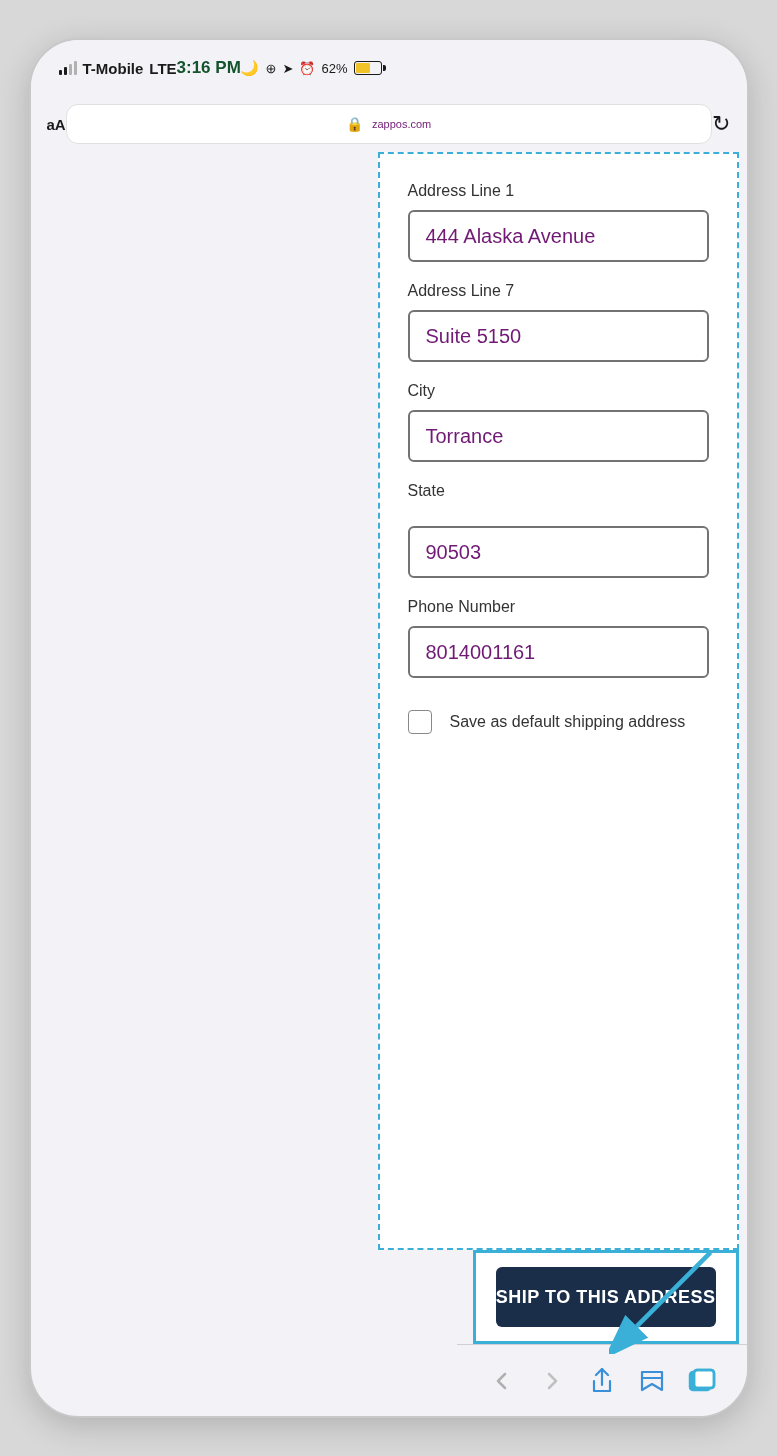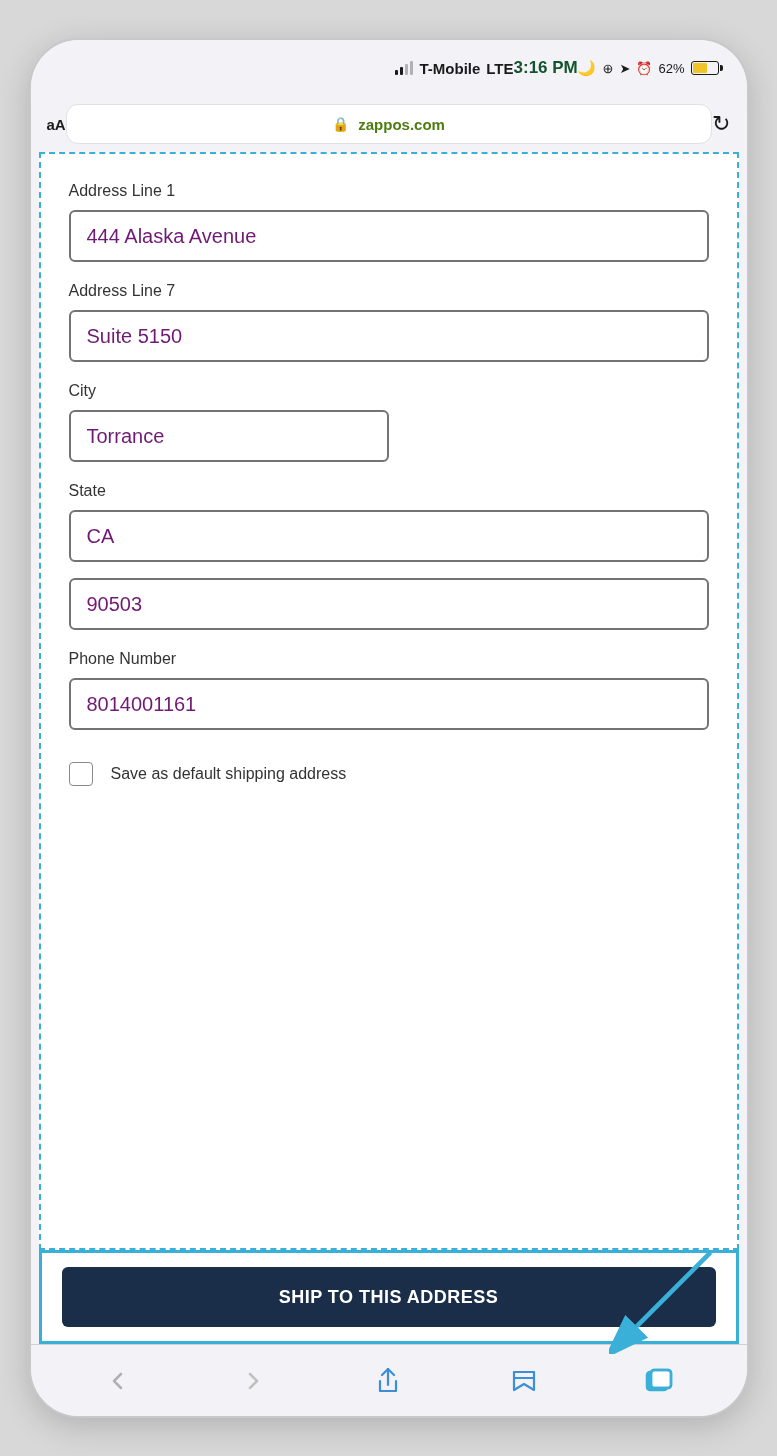--- a/index.html
+++ b/index.html
@@ -27,21 +27,21 @@
       position: relative;
       box-shadow: 0 8px 32px rgba(0,0,0,0.18);
     }
 
     
     .status-bar {
       background: #f2f2f7;
       height: 56px;
       display: flex;
       align-items: center;
-      justify-content: flex-end;
+      justify-content: flex-start;
       padding: 0 28px;
       flex-shrink: 0;
     }
 
     .status-left {
       display: flex;
       align-items: center;
       gap: 6px;
       font-size: 15px;
       font-weight: 600;
@@ -144,23 +144,23 @@
       gap: 8px;
       border: 1px solid #e0e0e0;
     }
 
     .lock-icon {
       color: #2e9e4e;
       font-size: 14px;
     }
 
     .url-text {
-      color: #4d7c0f;
-      font-size: 15px;
-      font-weight: 700;
+      color: #701a75;
+      font-size: 11px;
+      font-weight: 400;
     }
 
     .reload-btn {
       font-size: 22px;
       color: #1a1a1a;
       flex-shrink: 0;
     }
 
     .form-container {
       padding: 28px 28px 20px 28px;
@@ -299,20 +299,21 @@
       margin: 0 8px 0 8px;
       background: white;
       padding: 14px 20px 14px 20px;
     }
 
     .phone-content {
       flex: 1;
       display: flex;
       flex-direction: column;
       overflow: hidden;
+      align-items: flex-end;
     }
   </style>
 </head>
 <body>
 
 <div class="phone-wrapper" style="position:relative;">
   <div class="phone-frame">
 
     <div class="status-bar">
       <div class="status-left">
@@ -359,21 +360,20 @@
 
           <div class="field-label">Address Line 7</div>
           <input class="text-input" type="text" value="Suite 5150" style="">
 
           <div class="field-label">City</div>
           <input class="text-input" type="text" style="max-width: 320px;" value="Torrance">
 
           <div class="row-fields">
             <div class="field-half">
               <div class="field-label">State</div>
-              <input class="text-input" type="text" value="CA" style="">
             </div>
             <div class="field-half">
               <input class="text-input" type="text" value="90503" style="">
             </div>
           </div>
 
           <div class="field-label">Phone Number</div>
           <input class="text-input" type="tel" value="8014001161" style="">
 
           <div class="checkbox-row">

